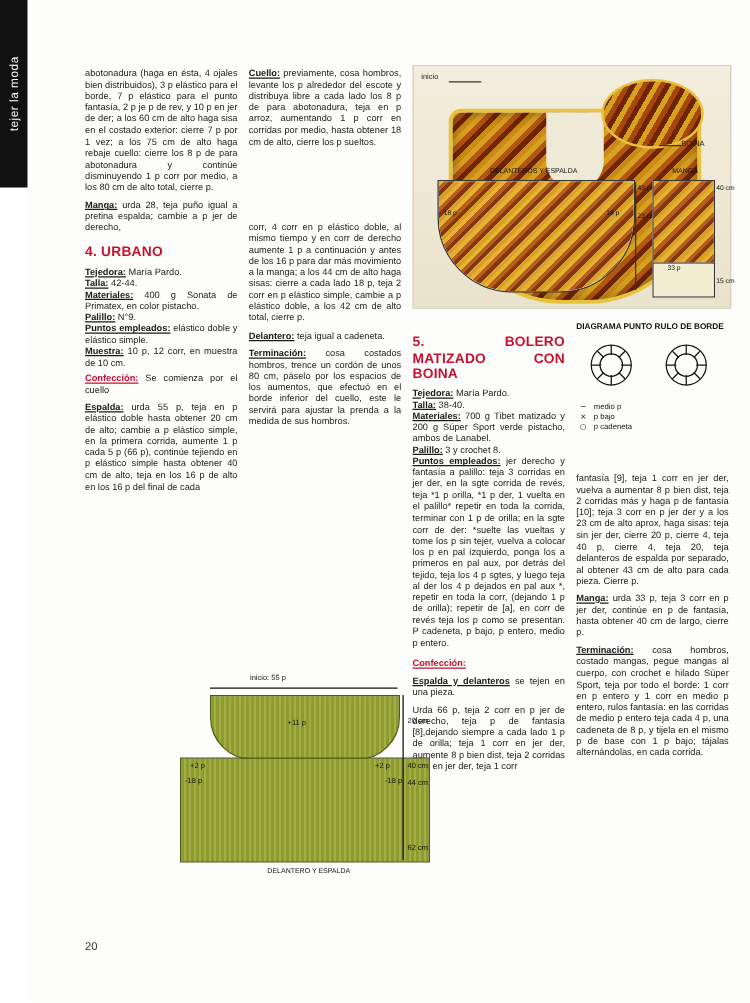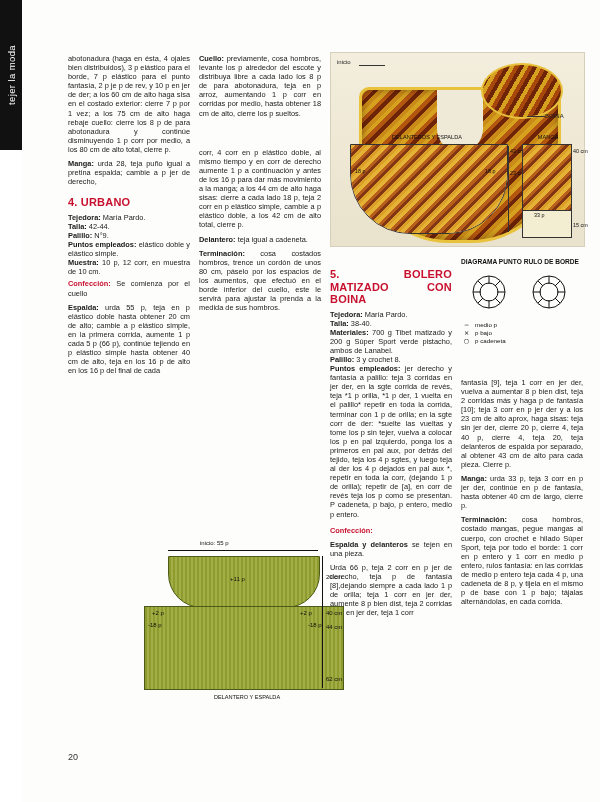--- a/index.html
+++ b/index.html
@@ -31,21 +31,21 @@
   .content{position:absolute;left:22px;top:0;right:0;bottom:0;}
 
   
   .col{position:absolute;font-size:7.4px;line-height:9.1px;text-align:justify;color:#1a1a1a;}
   .col1{left:46px;top:54px;width:122px;}
   .col2{left:177px;top:54px;width:122px;}
   .col3{left:308px;top:258px;width:122px;}
   .col4{left:439px;top:258px;width:122px;}
 
   p{margin:0 0 5px 0;}
-  b{font-weight:bold;}
+  b{font-weight:bold;text-decoration:underline;}
 
   h2.sec{
     font-size:11px;line-height:12.5px;font-weight:bold;color:#c8102e;
     margin:10px 0 4px 0;letter-spacing:.2px;
   }
   .redsub{color:#c8102e;font-weight:bold;}
 
   .kv{margin:0;}
   .kv b{font-weight:bold;}
 
@@ -130,20 +130,24 @@
 
       <p class="kv">
         <b>Tejedora:</b>
         <span>María Pardo.</span>
       </p>
       <p class="kv">
         <b>Talla:</b>
         <span>42-44.</span>
       </p>
       <p class="kv">
+        <b>Materiales:</b>
+        <span>400 g Sonata de Primatex, en color pistacho.</span>
+      </p>
+      <p class="kv">
         <b>Palillo:</b>
         <span>N°9.</span>
       </p>
       <p class="kv">
         <b>Puntos empleados:</b>
         <span>elástico doble y elástico simple.</span>
       </p>
       <p class="kv">
         <b>Muestra:</b>
         <span>10 p, 12 corr, en muestra de 10 cm.</span>
@@ -157,21 +161,21 @@
         <b>Espalda:</b>
         <span>urda 55 p, teja en p elástico doble hasta obtener 20 cm de alto; cambie a p elástico simple, en la primera corrida, aumente 1 p cada 5 p (66 p), continúe tejiendo en p elástico simple hasta obtener 40 cm de alto, teja en los 16 p de alto en los 16 p del final de cada</span>
       </p>
     </div>
 
     <div class="col col2">
       <p>
         <b>Cuello:</b>
         <span>previamente, cosa hombros, levante los p alrededor del escote y distribuya libre a cada lado los 8 p de para abotonadura, teja en p arroz, aumentando 1 p corr en corridas por medio, hasta obtener 18 cm de alto, cierre los p sueltos.</span>
       </p>
-      <p style="margin-top:30px">corr, 4 corr en p elástico doble, al mismo tiempo y en corr de derecho aumente 1 p a continuación y antes de los 16 p para dar más movimiento a la manga; a los 44 cm de alto haga sisas: cierre a cada lado 18 p, teja 2 corr en p elástico simple, cambie a p elástico doble, a los 42 cm de alto total, cierre p.</p>
+      <p style="margin-top:59px">corr, 4 corr en p elástico doble, al mismo tiempo y en corr de derecho aumente 1 p a continuación y antes de los 16 p para dar más movimiento a la manga; a los 44 cm de alto haga sisas: cierre a cada lado 18 p, teja 2 corr en p elástico simple, cambie a p elástico doble, a los 42 cm de alto total, cierre p.</p>
       <p>
         <b>Delantero:</b>
         <span>teja igual a cadeneta.</span>
       </p>
       <p>
         <b>Terminación:</b>
         <span>cosa costados hombros, trence un cordón de unos 80 cm, páselo por los espacios de los aumentos, que efectuó en el borde inferior del cuello, este le servirá para ajustar la prenda a la medida de sus hombros.</span>
       </p>
     </div>
 

